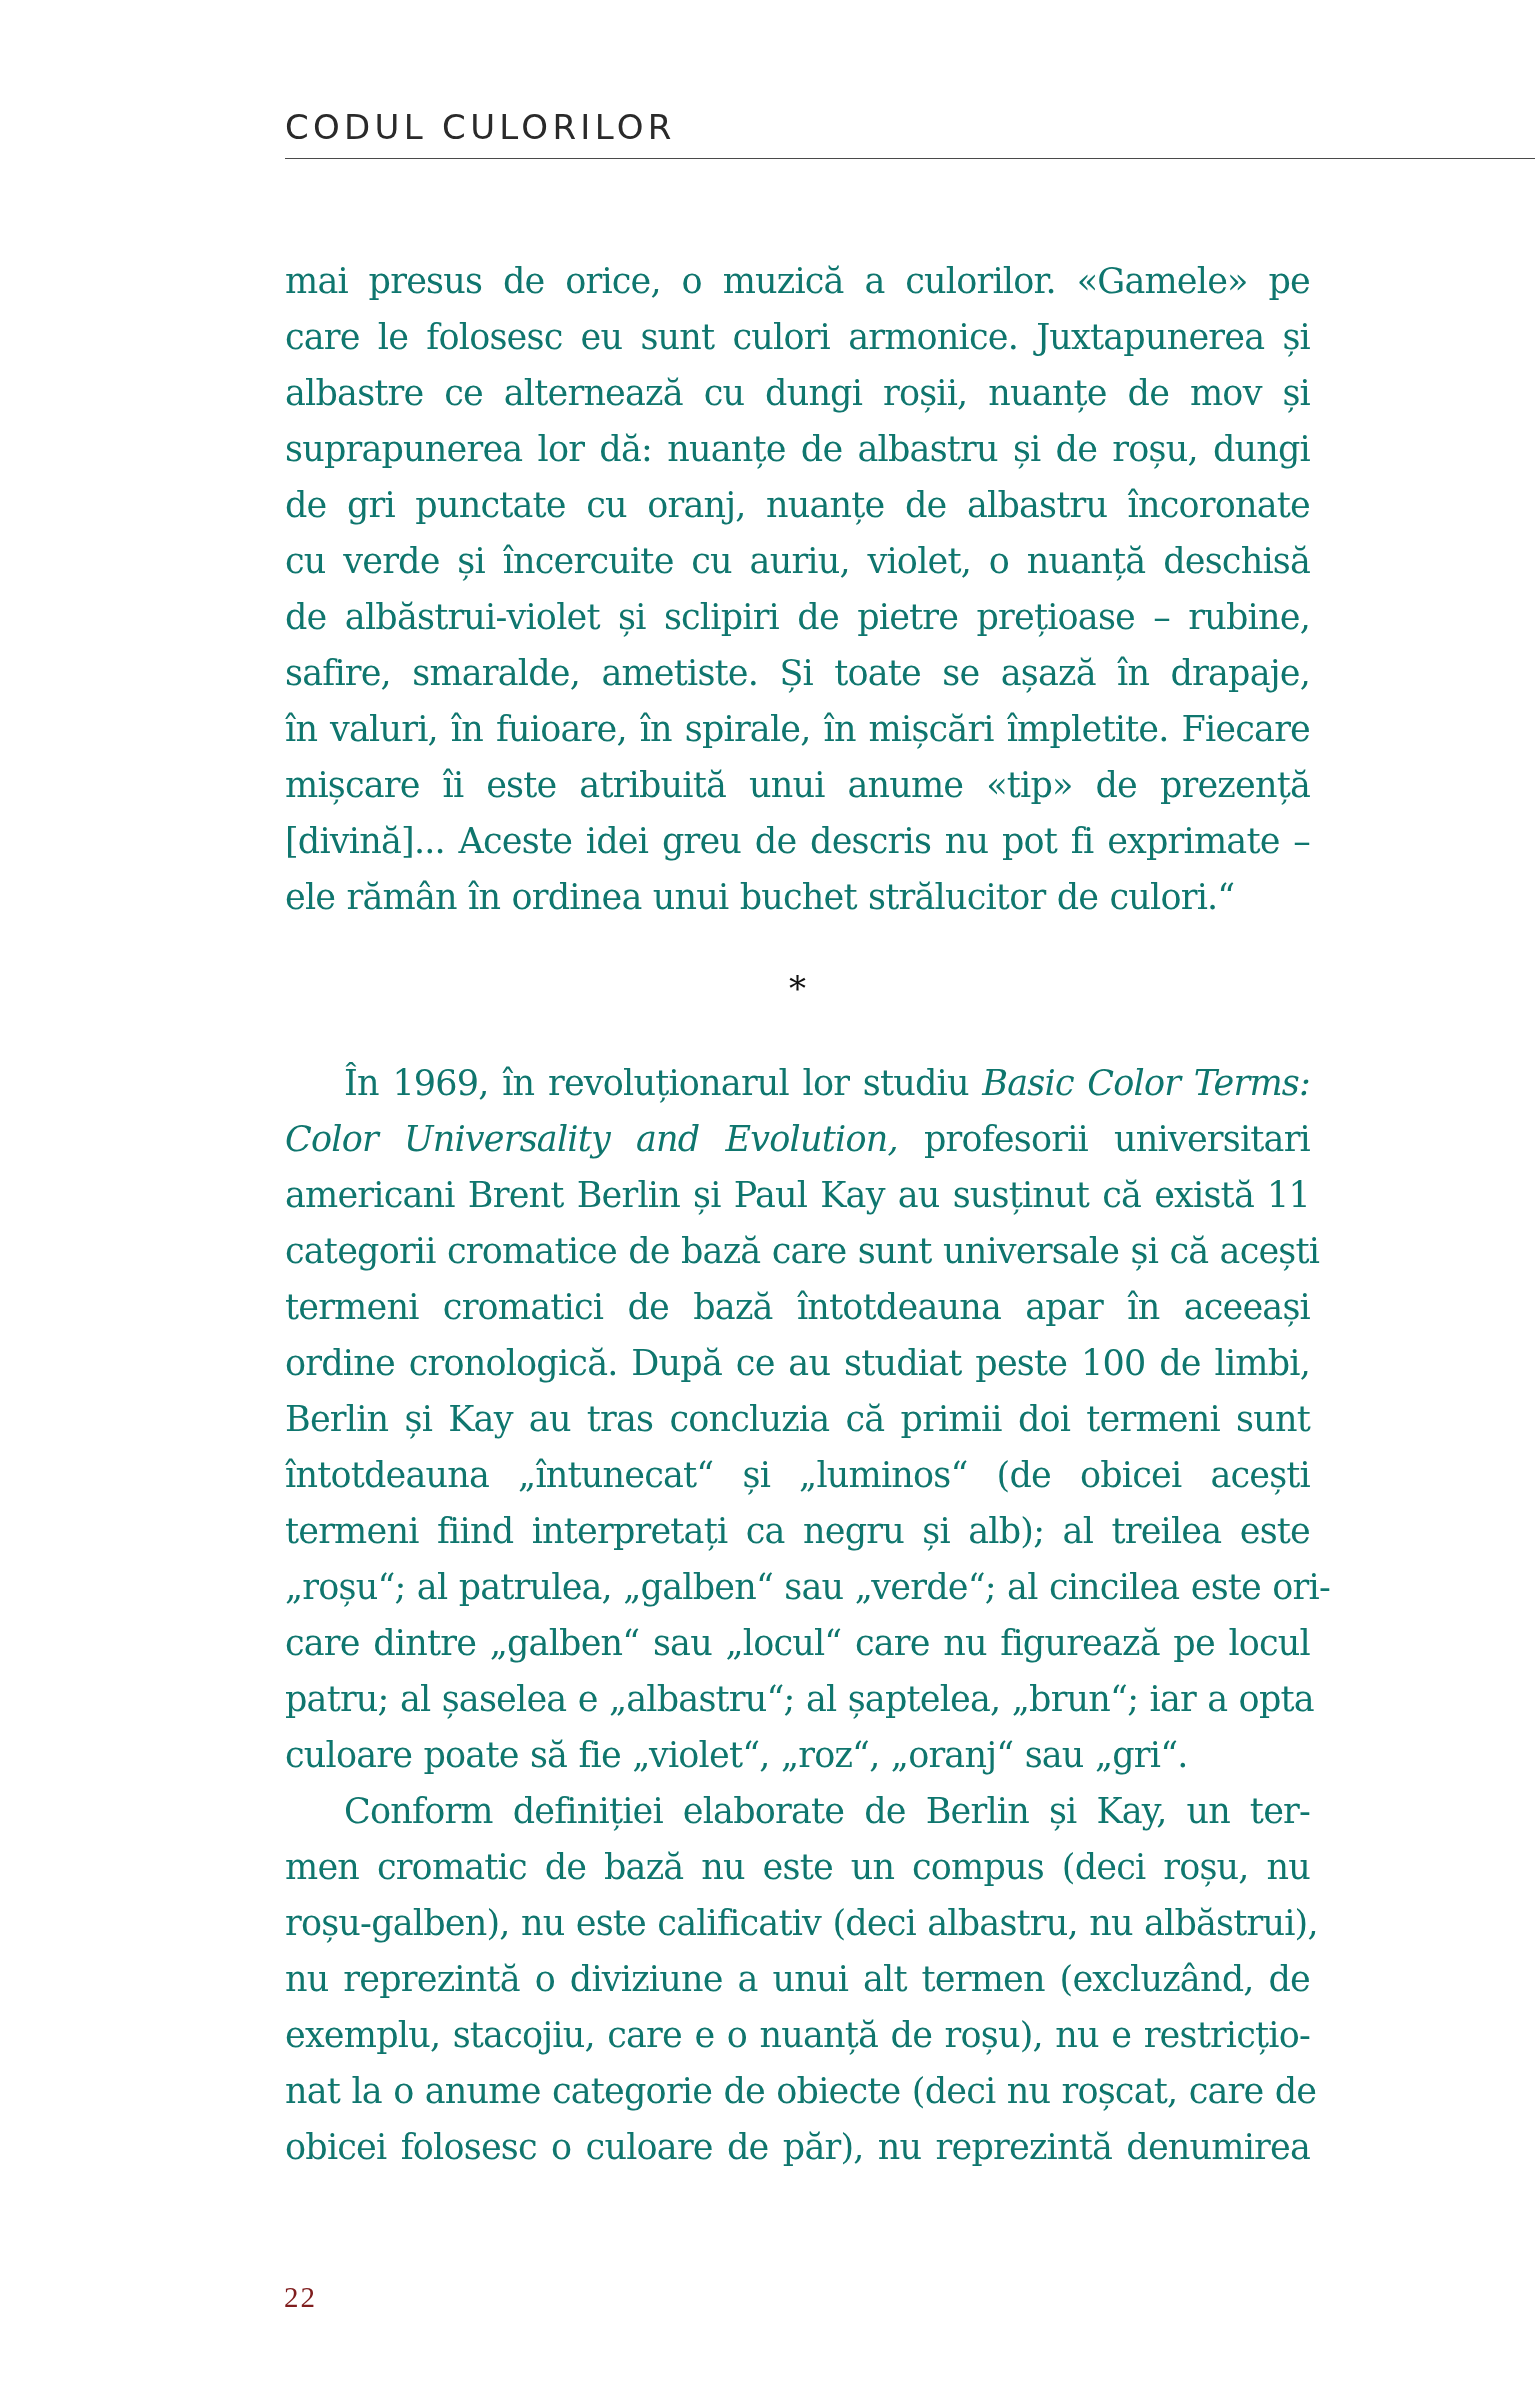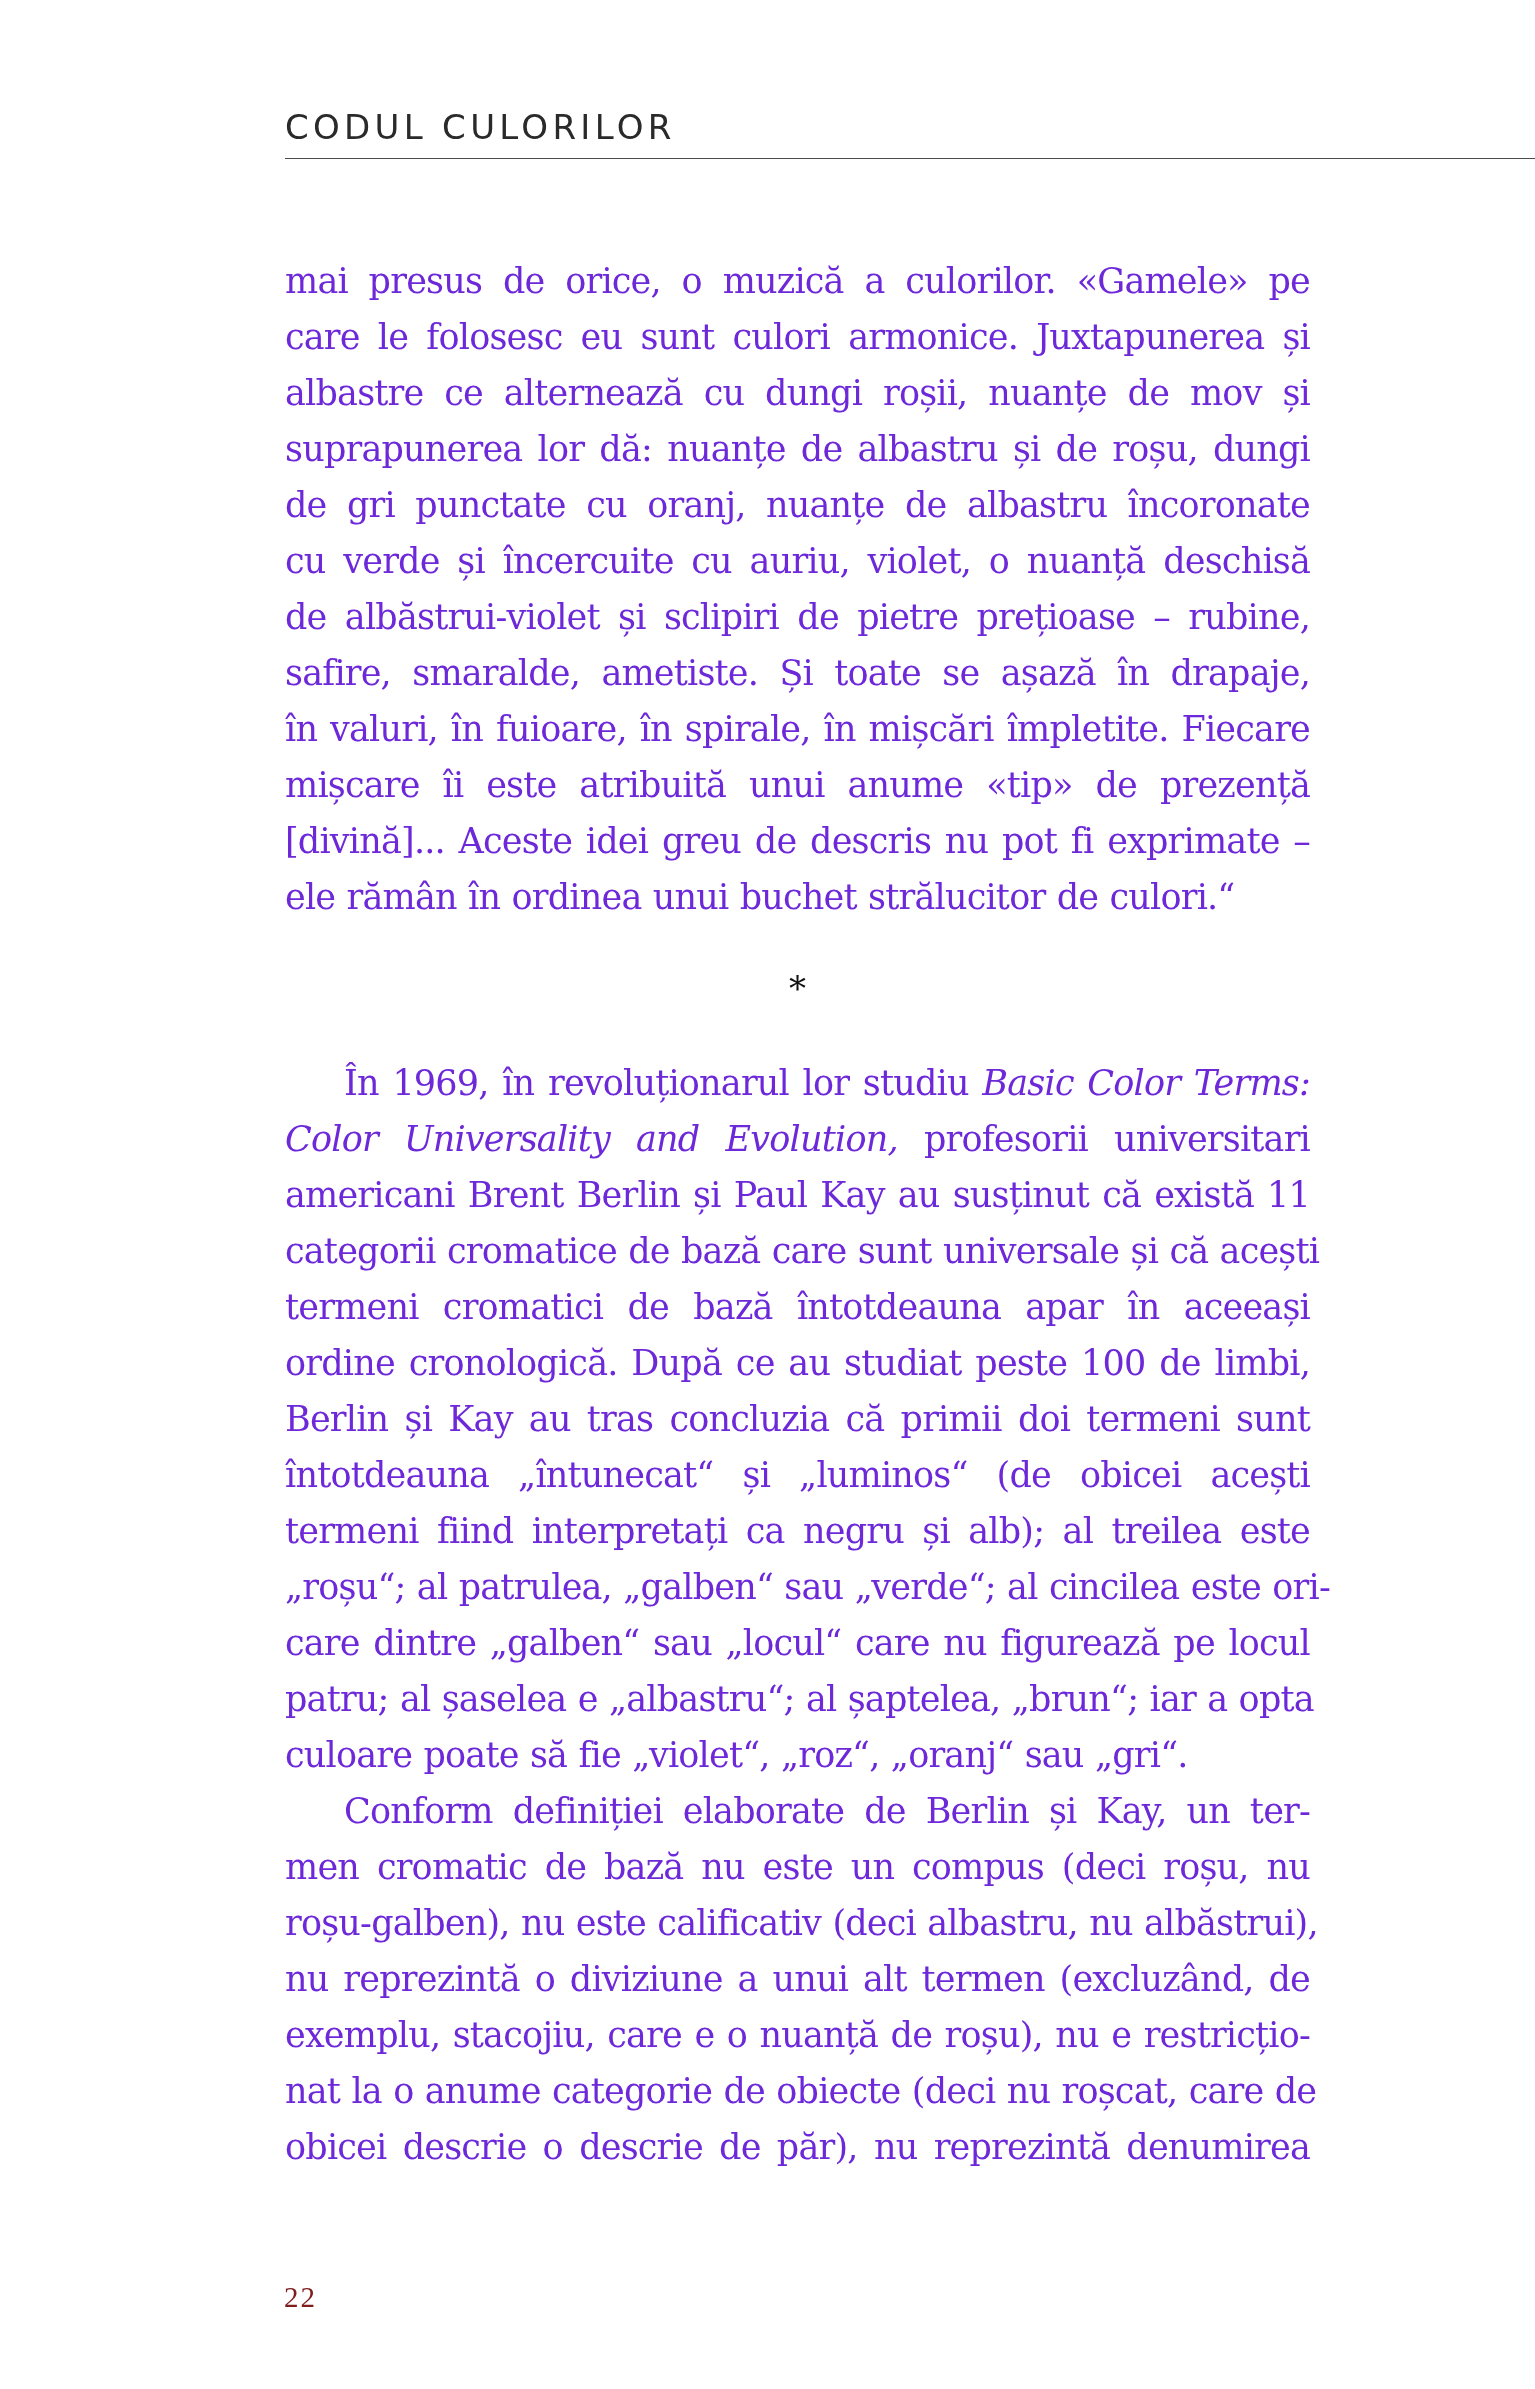--- a/index.html
+++ b/index.html
@@ -32,21 +32,21 @@
     height: 0;
     border-top: 1.9px solid #4a4a4a;
   }
   .text-block {
     position: absolute;
     left: 285px;
     width: 1025px;
     font-family: "DejaVu Serif", "Liberation Serif", serif;
     font-size: 35px;
     line-height: 56px;
-    color: #6d28d9;
+    color: #0f766e;
   }
   .text-block .line {
     display: block;
     white-space: nowrap;
     text-align: justify;
     text-align-last: justify;
     height: 56px;
     letter-spacing: -0.8px;
     word-spacing: 1px;
   }
@@ -125,17 +125,17 @@
   <span class="line">care dintre „galben“ sau „locul“ care nu figurează pe locul</span>
   <span class="line">patru; al șaselea e „albastru“; al șaptelea, „brun“; iar a opta</span>
   <span class="line last">culoare poate să fie „violet“, „roz“, „oranj“ sau „gri“.</span>
 
   <span class="line indent">Conform definiției elaborate de Berlin și Kay, un ter-</span>
   <span class="line">men cromatic de bază nu este un compus (deci roșu, nu</span>
   <span class="line">roșu-galben), nu este calificativ (deci albastru, nu albăstrui),</span>
   <span class="line">nu reprezintă o diviziune a unui alt termen (excluzând, de</span>
   <span class="line">exemplu, stacojiu, care e o nuanță de roșu), nu e restricțio-</span>
   <span class="line">nat la o anume categorie de obiecte (deci nu roșcat, care de</span>
-  <span class="line">obicei descrie o descrie de păr), nu reprezintă denumirea</span>
+  <span class="line">obicei folosesc o culoare de păr), nu reprezintă denumirea</span>
 </div>
 
 <div class="page-number">22</div>
 
 
 </body></html>

